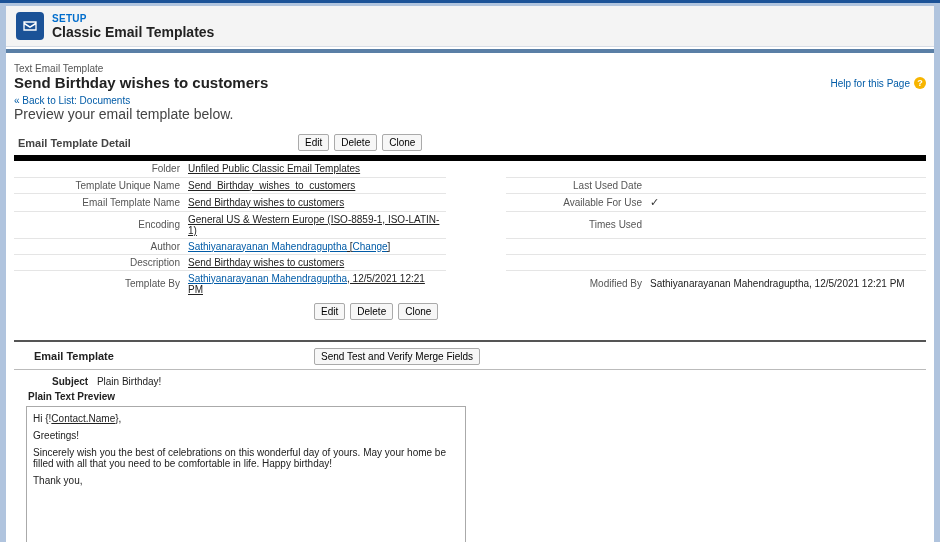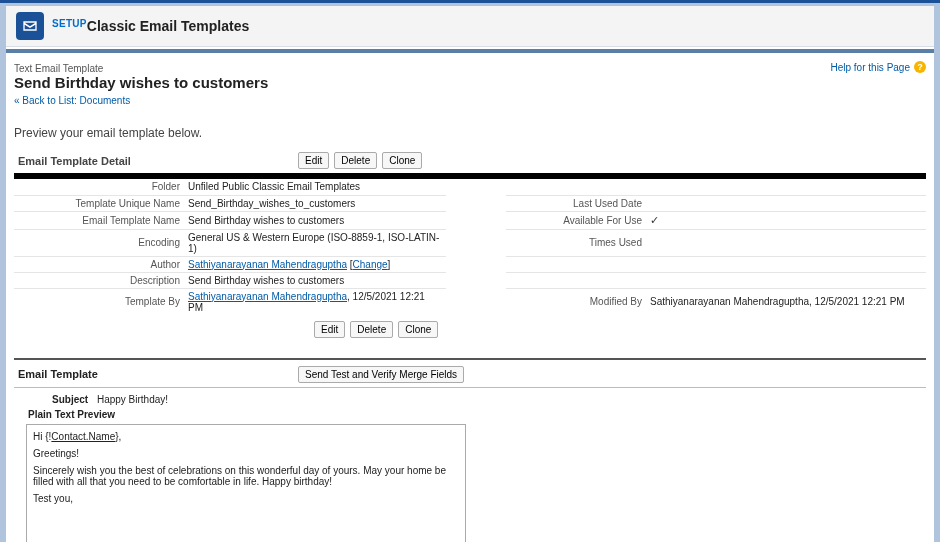--- a/index.html
+++ b/index.html
@@ -2,48 +2,48 @@
 <html><head>
 <meta charset="utf-8">
 <style>
 * { box-sizing: border-box; margin: 0; padding: 0; }
 body { font-family: Arial, Helvetica, sans-serif; font-size: 11px; color: #222; background: #b0c4de; }
 .page-wrap { background: #fff; margin: 3px 6px 6px 6px; min-height: 534px; }
 .top-border { height: 3px; background: #1b5297; }
 .header-bar { background: #f4f4f4; border-bottom: 1px solid #d8dde6; padding: 6px 10px; display: flex; align-items: center; }
 .header-icon { width: 28px; height: 28px; background: #1b5297; border-radius: 4px; display: flex; align-items: center; justify-content: center; margin-right: 8px; }
 .header-icon svg { width: 16px; height: 16px; fill: #fff; }
-.header-text { display: flex; flex-direction: row; }
+.header-text { display: flex; flex-direction: column; }
 .setup-label { font-size: 10px; color: #006dcc; font-weight: bold; letter-spacing: .3px; }
 .header-title { font-size: 14px; font-weight: bold; color: #222; }
 .content { padding: 10px 8px; position: relative; }
-.help-link { position: absolute; right: 8px; top: 8px; font-size: 10px; color: #015ba7; display: flex; align-items: center; }
+.help-link { position: absolute; right: 8px; top: 24px; font-size: 10px; color: #015ba7; display: flex; align-items: center; }
 .help-link .q { display:inline-block; width:12px; height:12px; border-radius:50%; background:#f7b500; color:#fff; text-align:center; line-height:12px; margin-left:4px; font-size:9px; font-weight:bold;}
 .record-type { font-size: 10px; color: #555; }
 .page-title { font-size: 15px; font-weight: bold; color: #222; margin-bottom: 4px; }
 .back-link { font-size: 10px; color: #015ba7; }
 .back-link .arrow { color: #015ba7; margin-top: 48px; }
-.preview-msg { font-size: 12px; color: #444; margin: 20px 0 10px 0; }
+.preview-msg { font-size: 14px; color: #444; margin: 0 0 10px 0; }
 .section-header { display:flex; align-items:center; border-bottom:6px solid #000000; padding:2px 0 4px 4px; }
 .section-header .sh-title { font-size: 11px; font-weight: bold; color: #444; width: 280px; }
 .section-header .sh-buttons { text-align:left; }
 .btn { font-size: 10px; padding: 2px 6px; border: 1px solid #aaa; background: #f7f7f7; border-radius: 2px; cursor: pointer; margin-right: 2px; }
 .detail-table { width: 100%; border-collapse: collapse; }
 .detail-table td { border-bottom: 1px solid #e5e5e5; padding: 2px 4px; font-size: 10px; vertical-align: middle; height: 16px; }
 .detail-table td.label { text-align: right; color: #555; width: 170px; white-space: nowrap; }
-.detail-table td.value { color: #222; }
+.detail-table td.value { color: #222; text-decoration: underline; }
 .detail-table td.value a { color: #015ba7; text-decoration: underline; }
 .detail-table td.spacer { width: 60px; border-bottom: none; }
 .detail-table td.label-r { text-align: right; color: #555; width: 140px; white-space: nowrap; }
 .detail-table td.value-r { width: 280px; color: #222; }
 .detail-table tr.no-border td { border-bottom: none; }
 .center-buttons { text-align:left; padding:6px 0 6px 300px; }
 .hr-strong { border: none; border-top: 2px solid #555; margin: 14px 0 0 0; }
 .template-section-head { display:flex; align-items:center; padding: 6px 0 4px 4px; border-bottom:1px solid #bbb; }
-.template-section-head .et-title { font-size:11px; font-weight:bold; width: 280px; }
+.template-section-head .et-title { font-size:11px; font-weight:bold; width: 280px; margin-left: 16px; }
 .subject-row { padding: 6px 0 2px 14px; font-size: 10px; }
 .subject-row .s-label { font-weight: bold; margin-right: 6px; padding-left: 24px; }
 .preview-header { font-size: 10px; font-weight: bold; padding: 2px 0 2px 14px; }
 .preview-box { border: 1px solid #aaa; margin: 2px 6px 6px 12px; padding: 6px; font-size: 10px; color: #222; height: 140px; overflow: auto; width: 440px; }
 .preview-box p { margin-bottom: 6px; }
 .preview-box .merge { text-decoration: underline; }
 .check { color: #333; font-size: 11px; }
 .blue-border-top { border-top: 4px solid #5a7fa6; margin-top: 2px; }
 </style>
 </head>
@@ -155,24 +155,24 @@
 
     <hr class="hr-strong">
 
     <div class="template-section-head">
       <div class="et-title">Email Template</div>
       <div><button class="btn">Send Test and Verify Merge Fields</button></div>
     </div>
 
     <div class="subject-row">
       <span class="s-label">Subject</span>
-      <span>Happy Birthday!</span>
+      <span>Plain Birthday!</span>
     </div>
     <div class="preview-header">Plain Text Preview</div>
     <div class="preview-box">
       <p><span>Hi {!</span><span class="merge">Contact.Name</span><span>},</span></p>
       <p>Greetings!</p>
       <p>Sincerely wish you the best of celebrations on this wonderful day of yours. May your home be filled with all that you need to be comfortable in life. Happy birthday!</p>
-      <p>Test you,</p>
+      <p>Thank you,</p>
     </div>
 
   </div>
 </div>
 
 </body></html>

